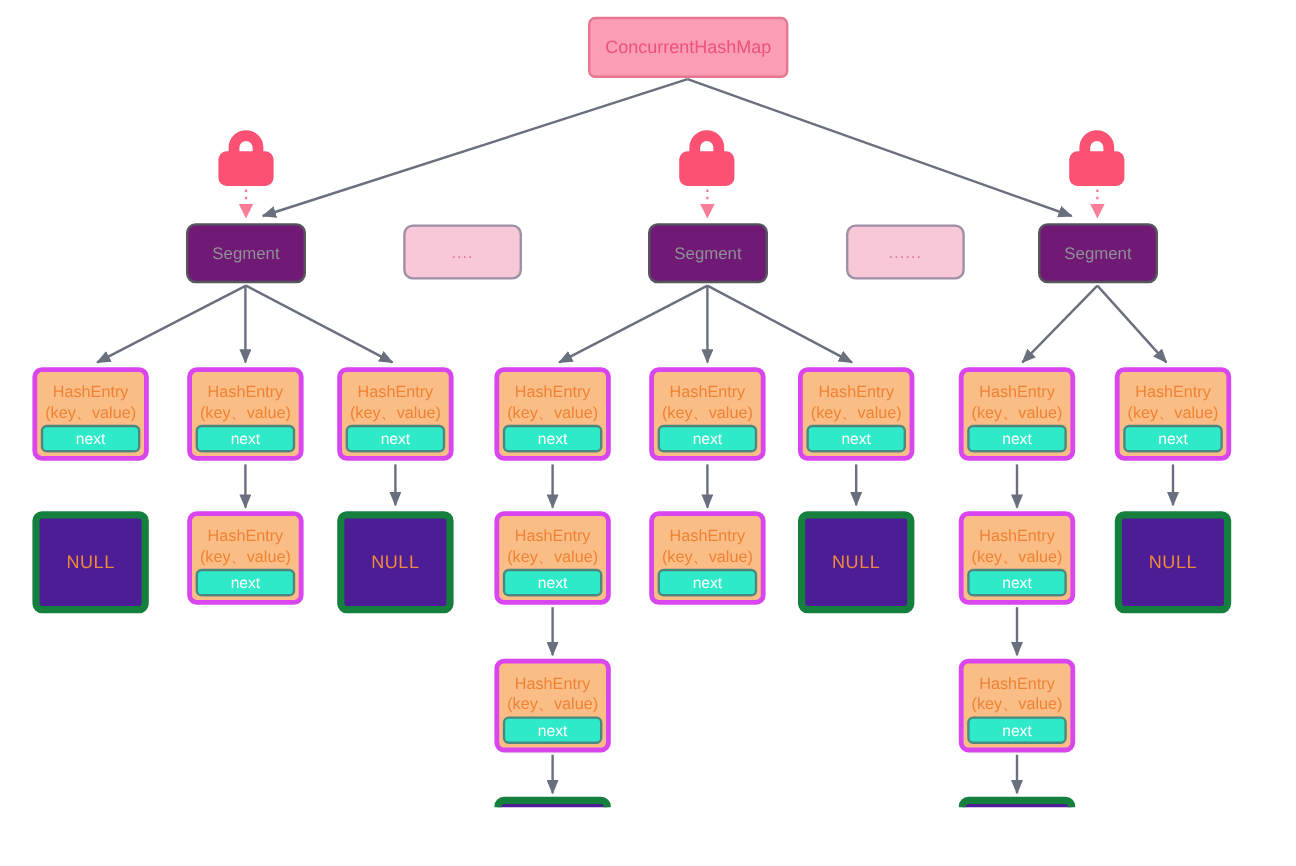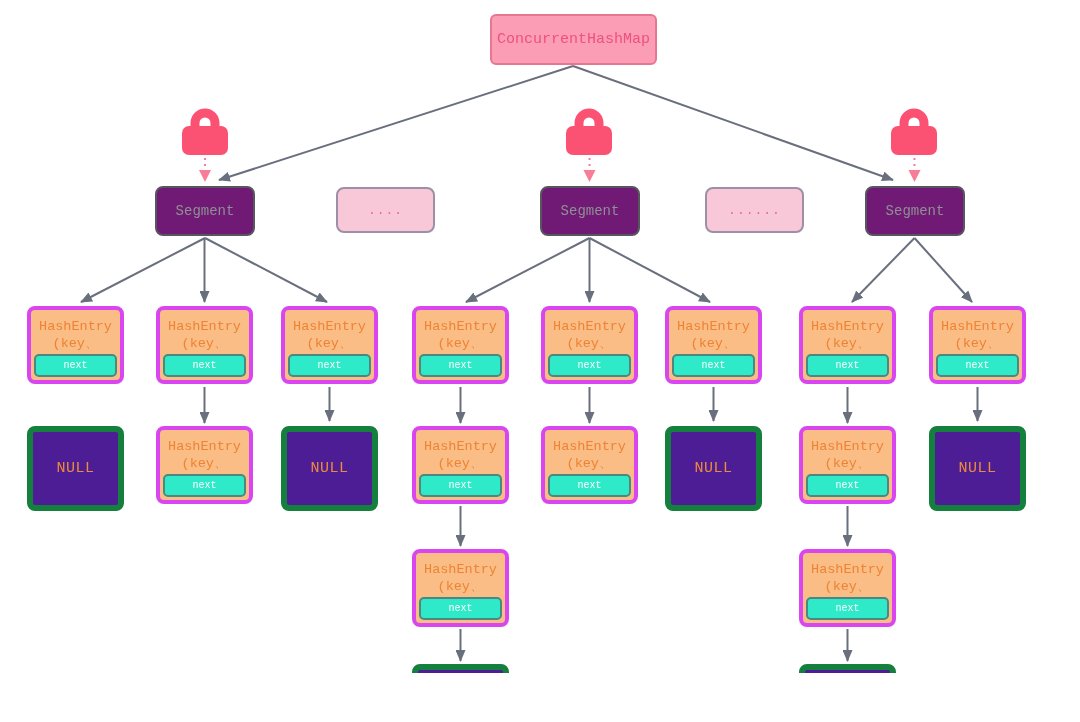--- a/index.html
+++ b/index.html
@@ -1,18 +1,18 @@
 <!DOCTYPE html>
 <html><head>
 <meta charset="utf-8">
 <style>
   html,body{margin:0;padding:0;background:#ffffff;}
   .stage{
     position:relative;width:1080px;height:673px;overflow:hidden;background:#ffffff;
-    font-family:Liberation Mono, monospace;
+    font-family:Liberation Sans, sans-serif;
   }
   .edges{position:absolute;left:0;top:0;width:1080px;height:722px;pointer-events:none;}
   .box{
     position:absolute;box-sizing:border-box;border-radius:8px;
     display:flex;align-items:center;justify-content:center;text-align:center;
   }
   .root{
     left:490px;top:14px;width:167px;height:51px;border-radius:6px;
     background:#fa9db5;border:2px solid #e77791;color:#ee5279;font-size:15px;
   }
@@ -27,21 +27,21 @@
   }
   .g1{left:336px}.g2{left:705px}
   .entry{
     position:absolute;box-sizing:border-box;width:97px;height:78px;border-radius:8px;
     background:#fabd85;border:4px solid #d946ef;padding-top:8px;text-align:center;
   }
   .entry .t{display:block;color:#ee8335;font-size:13.5px;line-height:17px;}
   .next{
     position:absolute;left:3px;right:3px;bottom:3px;height:23px;box-sizing:border-box;
     background:#2eeac9;border:2px solid #4e8780;border-radius:5px;
-    color:#ffffff;font-size:10px;display:flex;align-items:center;justify-content:center;
+    color:#ffffff;font-size:13px;display:flex;align-items:center;justify-content:center;
   }
   .nullbox{
     width:97px;height:85px;
     background:#4c1d95;border:6px solid #15803d;color:#ef8a3b;font-size:15px;letter-spacing:.5px;
   }
   .c1{left:27px}.c2{left:156px}.c3{left:281px}.c4{left:412px}
   .c5{left:541px}.c6{left:665px}.c7{left:799px}.c8{left:929px}
   .r4{top:306px}.r5{top:426px}.r6{top:549px}.r7{top:664px}
   .lock{position:absolute;width:58px;height:54px;}
   .lk1{left:176px;top:103px}.lk2{left:560px;top:103px}.lk3{left:885px;top:103px}

